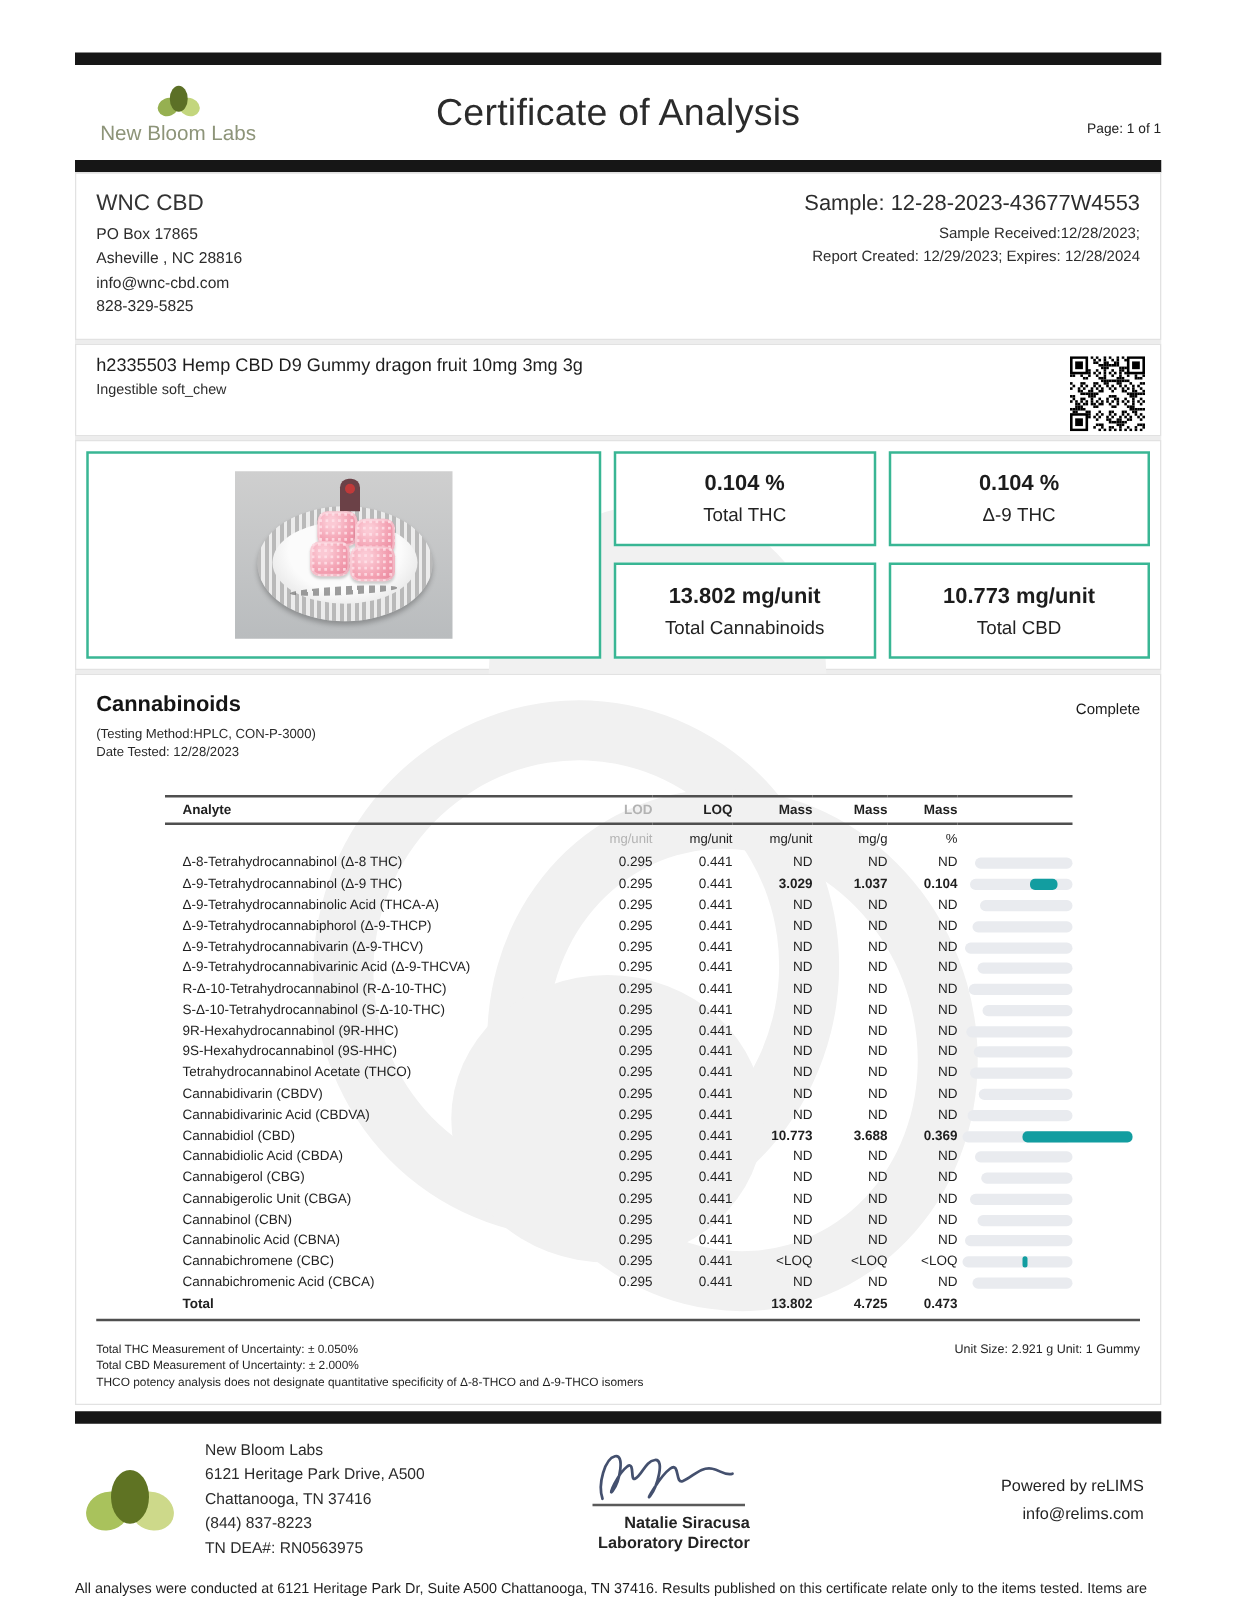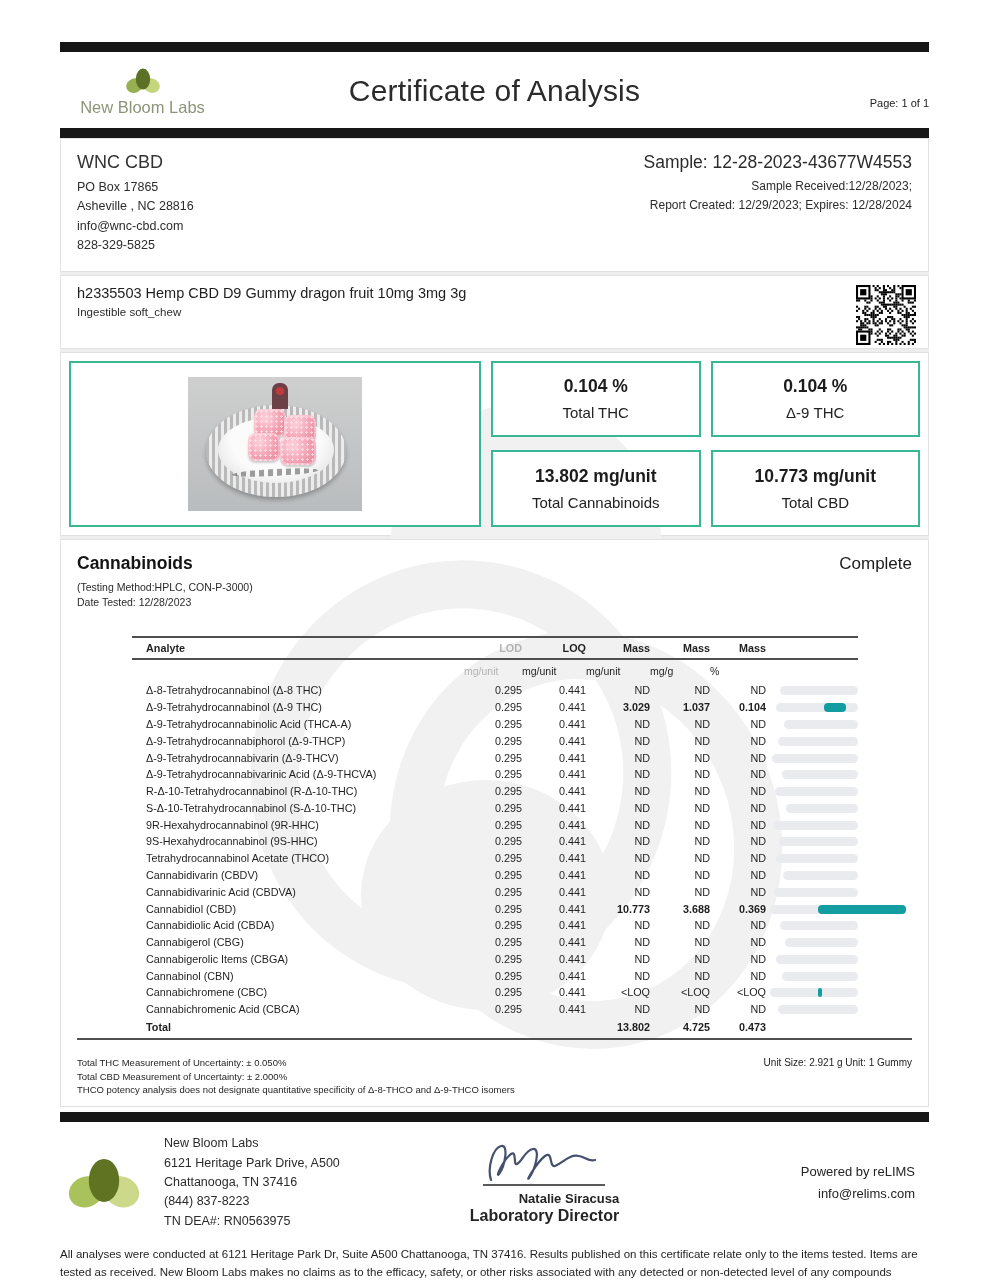--- a/index.html
+++ b/index.html
@@ -56,32 +56,32 @@
   .sum-value { font-size:17.5px; font-weight:700; color:#1c1c1c; }
   .sum-label { font-size:15px; color:#222; }
 
   .card-cann { padding:13px 16px 10px; overflow:hidden; }
   .wm { position:absolute; z-index:0; pointer-events:none; }
   .wm-circle { border-radius:50%; background:#f1f1f1; }
   .wm-ring { border-radius:50%; border:48px solid #f1f1f1; background:transparent; }
   .cann-content { position:relative; z-index:1; }
   .cann-head { display:flex; justify-content:space-between; align-items:flex-end; }
   .cann-title { font-size:17.5px; font-weight:700; color:#141414; }
-  .cann-status { font-size:17px; color:#1b1b1b; }
+  .cann-status { font-size:12px; color:#1b1b1b; }
   .cann-method { font-size:10.5px; margin-top:7px; color:#2a2a2a; }
   .cann-date { font-size:10.5px; margin-top:3px; color:#2a2a2a; }
 
   .tablewrap { margin:9px 0 0 55px; width:726px; }
   table { width:100%; border-collapse:collapse; table-layout:fixed;margin-top:28px; }
   th,td { font-size:10.8px; color:#1f1f1f; }
   col.c-analyte{width:332px;} col.c-lod{width:58px;} col.c-loq{width:64px;} col.c-m1{width:64px;} col.c-m2{width:60px;} col.c-m3{width:56px;} col.c-bar{width:92px;}
   tr.cols th { border-top:2px solid #4f4f4f; border-bottom:2px solid #4f4f4f; padding:4px 0; font-weight:700; text-align:right; }
   tr.cols th.h-analyte { text-align:left; padding-left:14px; }
   th.gray, td.gray { color:#b3b3b3; }
-  tr.units td { padding:5px 0 6px; font-size:10.5px; }
+  tr.units td { padding:5px 0 6px; text-align:right; font-size:10.5px; }
   tbody td { padding:2.9px 0; line-height:11px; text-align:right; }
   td.analyte { text-align:left; padding-left:14px; }
   td.b { font-weight:700; }
   tr.total-row td { font-weight:700; padding-top:3.4px; }
   .bar-cell { position:relative; }
   .bar-track { position:relative; height:9px; margin-left:26px; }
   .bar-gray { position:absolute; right:0; top:0; height:9px; border-radius:5px; background:#e9ebef; }
   .bar-val { position:absolute; top:0; height:9px; border-radius:4px; background:#129da0; }
   .full-rule { border-top:2px solid #4f4f4f; margin-top:3px; }
   .footnote { font-size:10px; margin-top:8px; color:#1f1f1f; }
@@ -90,21 +90,21 @@
   .unitsize { font-size:10px; white-space:nowrap; padding-top:1px;margin-left:16px; }
 
   .footer-bar { margin-top:5px; }
   .footer { display:flex; align-items:center; padding:12px 0 10px; }
   .footer-logo { margin-left:6px; flex:0 0 auto; }
   .lab-block { margin-left:22px; font-size:12.5px; line-height:1.55; color:#2b2b2b; }
   .sig-block { margin-left:130px; text-align:right;font-weight:bold; }
   .sig-svg { display:block; margin:0 auto -2px; }
   .sig-line { border-top:2px solid #5a5a5a; width:122px; margin:0 auto; }
   .sig-name { font-size:13px; margin-top:5px; color:#242424; }
-  .sig-role { font-size:16px; margin-top:1px; color:#242424; }
+  .sig-role { font-size:13px; margin-top:1px; color:#242424; }
   .powered { margin-left:auto; text-align:right; font-size:13px; line-height:1.65; color:#242424; margin-right:14px; }
   .disclaimer { font-size:11.5px; line-height:1.58; margin-top:4px; color:#1f1f1f; }
 </style>
 </head>
 <body>
 
 <div class="page">
   <div class="inner">
     <div class="black-bar top-bar"></div>
 
@@ -726,21 +726,21 @@
                     <td>ND</td>
                     <td>ND</td>
                     <td>ND</td>
                     <td class="bar-cell">
                       <div class="bar-track">
                         <div class="bar-gray" style="width: 73px;"></div>
                       </div>
                     </td>
                   </tr>
                   <tr>
-                    <td class="analyte">Cannabigerolic Items (CBGA)</td>
+                    <td class="analyte">Cannabigerolic Unit (CBGA)</td>
                     <td>0.295</td>
                     <td>0.441</td>
                     <td>ND</td>
                     <td>ND</td>
                     <td>ND</td>
                     <td class="bar-cell">
                       <div class="bar-track">
                         <div class="bar-gray" style="width: 82px;"></div>
                       </div>
                     </td>
@@ -748,20 +748,33 @@
                   <tr>
                     <td class="analyte">Cannabinol (CBN)</td>
                     <td>0.295</td>
                     <td>0.441</td>
                     <td>ND</td>
                     <td>ND</td>
                     <td>ND</td>
                     <td class="bar-cell">
                       <div class="bar-track">
                         <div class="bar-gray" style="width: 76px;"></div>
+                      </div>
+                    </td>
+                  </tr>
+                  <tr>
+                    <td class="analyte">Cannabinolic Acid (CBNA)</td>
+                    <td>0.295</td>
+                    <td>0.441</td>
+                    <td>ND</td>
+                    <td>ND</td>
+                    <td>ND</td>
+                    <td class="bar-cell">
+                      <div class="bar-track">
+                        <div class="bar-gray" style="width: 86px;"></div>
                       </div>
                     </td>
                   </tr>
                   <tr>
                     <td class="analyte">Cannabichromene (CBC)</td>
                     <td>0.295</td>
                     <td>0.441</td>
                     <td>&lt;LOQ</td>
                     <td>&lt;LOQ</td>
                     <td>&lt;LOQ</td>

